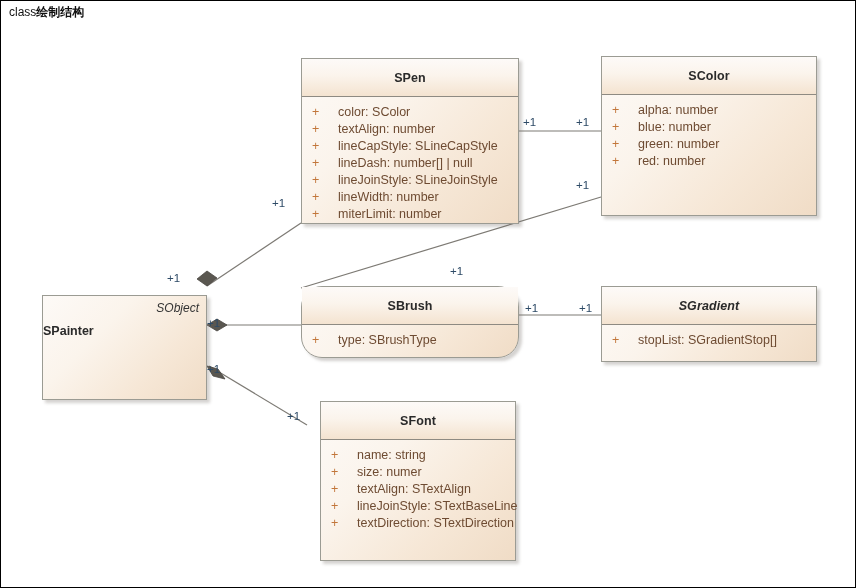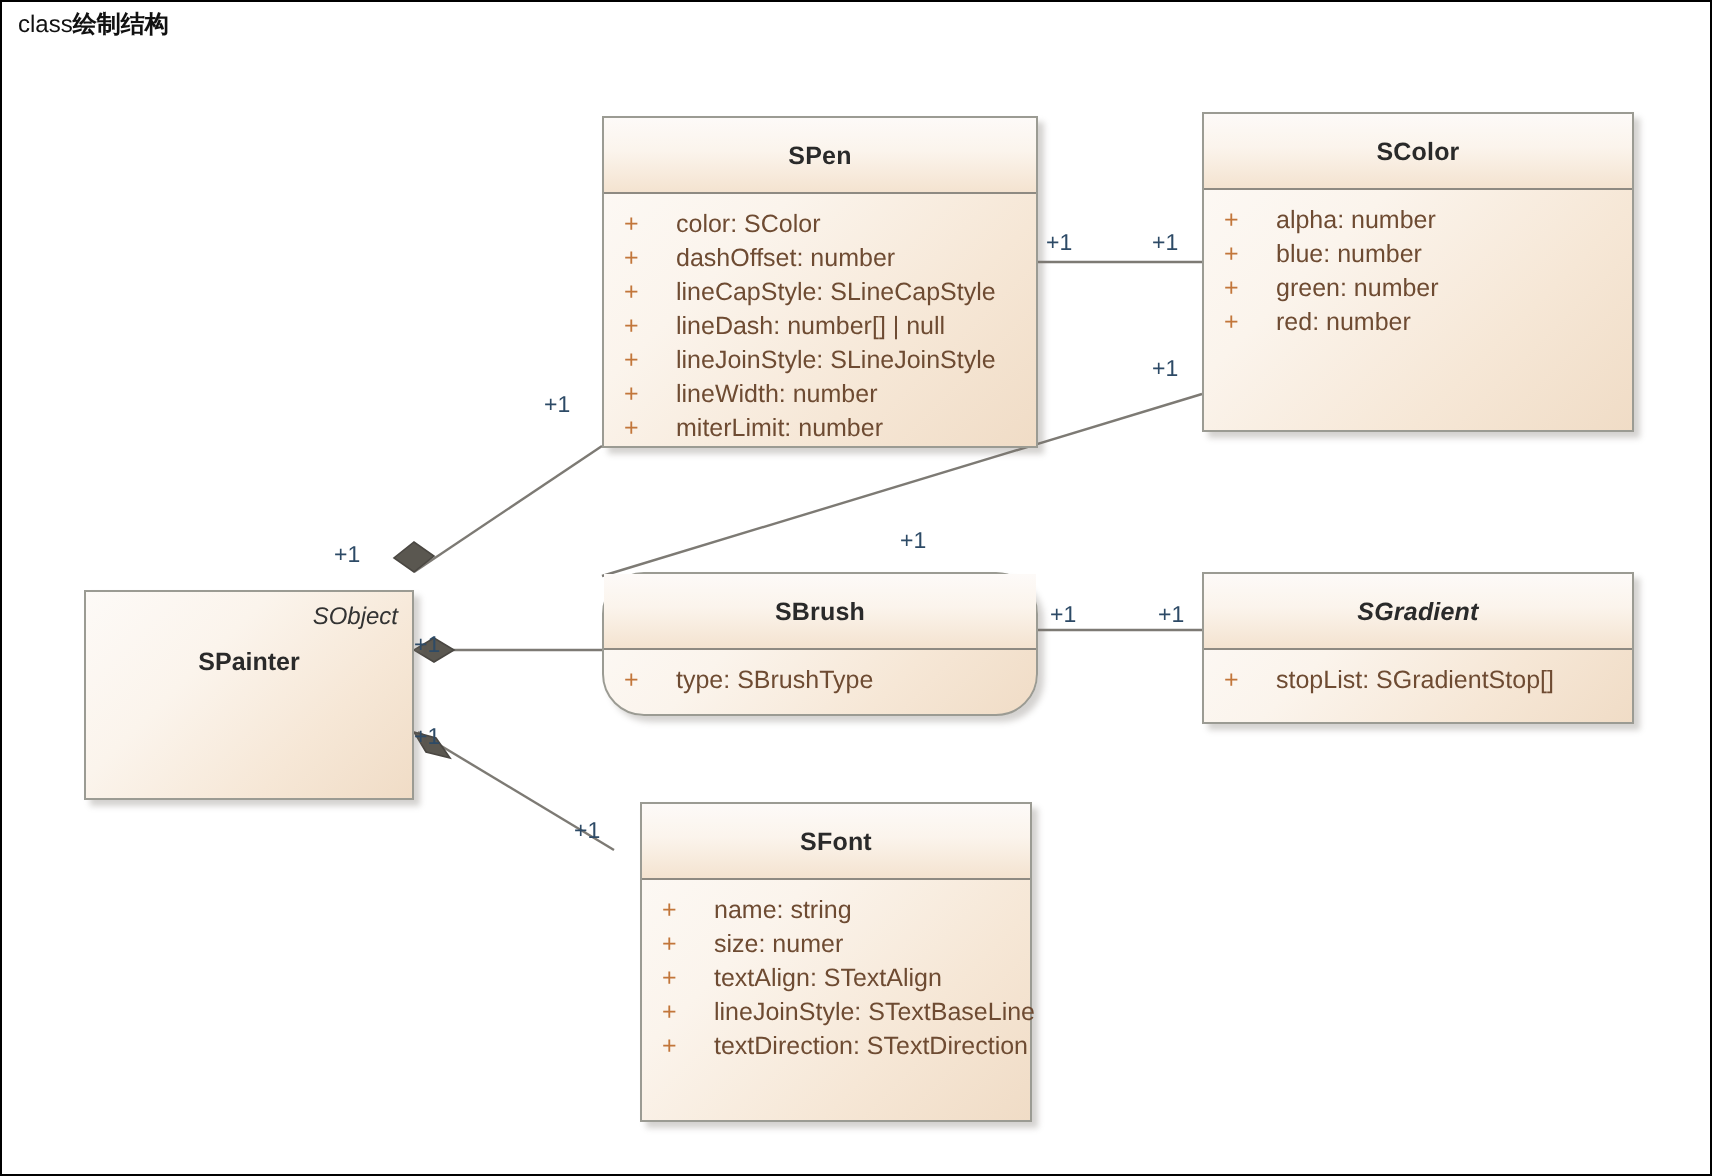--- a/index.html
+++ b/index.html
@@ -103,21 +103,21 @@
     top: 5px;
     font-size: 12px;
     font-style: italic;
     color: #333333;
   }
   .centered-name {
     position: absolute;
     left: 0;
     right: 0;
     top: 28px;
-    text-align: center;
+    text-align: left;
     font-size: 12.5px;
     font-weight: bold;
     color: #2a2a2a;
   }
 
   
   #connectors {
     position: absolute;
     left: 0;
     top: 0;
@@ -165,21 +165,21 @@
     <div class="uml-header">
       <span class="uml-title">SPen</span>
     </div>
     <div class="uml-body">
       <div class="attr-row">
         <span class="attr-vis">+</span>
         <span class="attr-text">color: SColor</span>
       </div>
       <div class="attr-row">
         <span class="attr-vis">+</span>
-        <span class="attr-text">dashOffset: number</span>
+        <span class="attr-text">textAlign: number</span>
       </div>
       <div class="attr-row">
         <span class="attr-vis">+</span>
         <span class="attr-text">lineCapStyle: SLineCapStyle</span>
       </div>
       <div class="attr-row">
         <span class="attr-vis">+</span>
         <span class="attr-text">lineDash: number[] | null</span>
       </div>
       <div class="attr-row">

